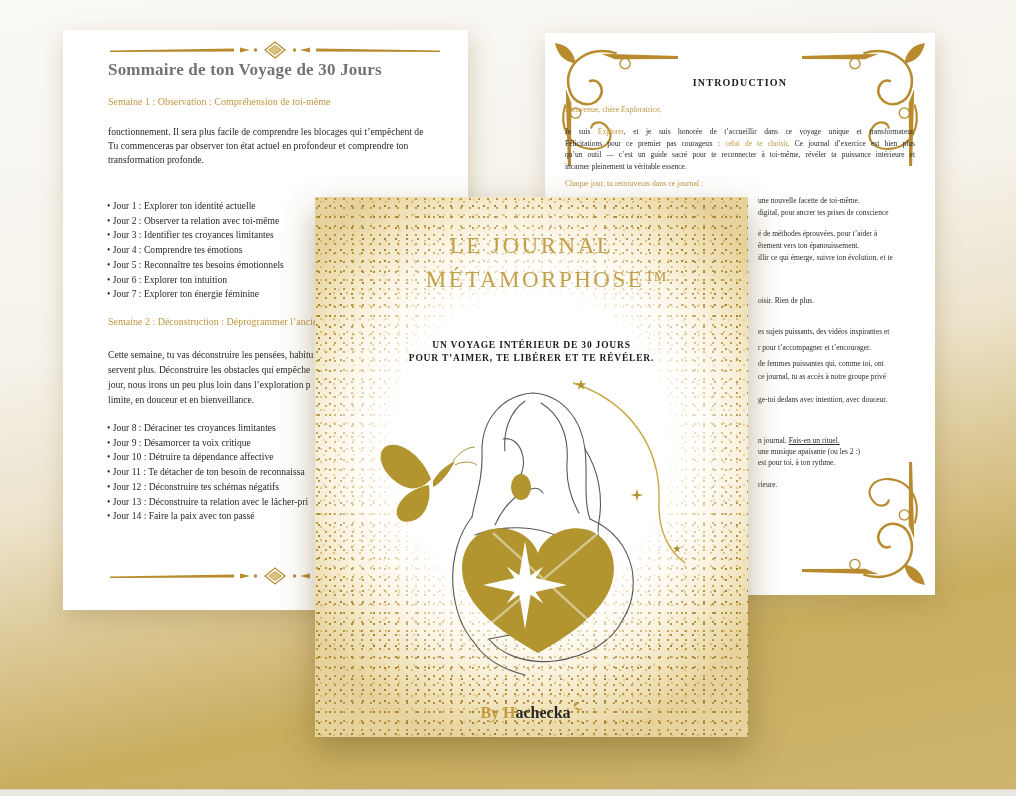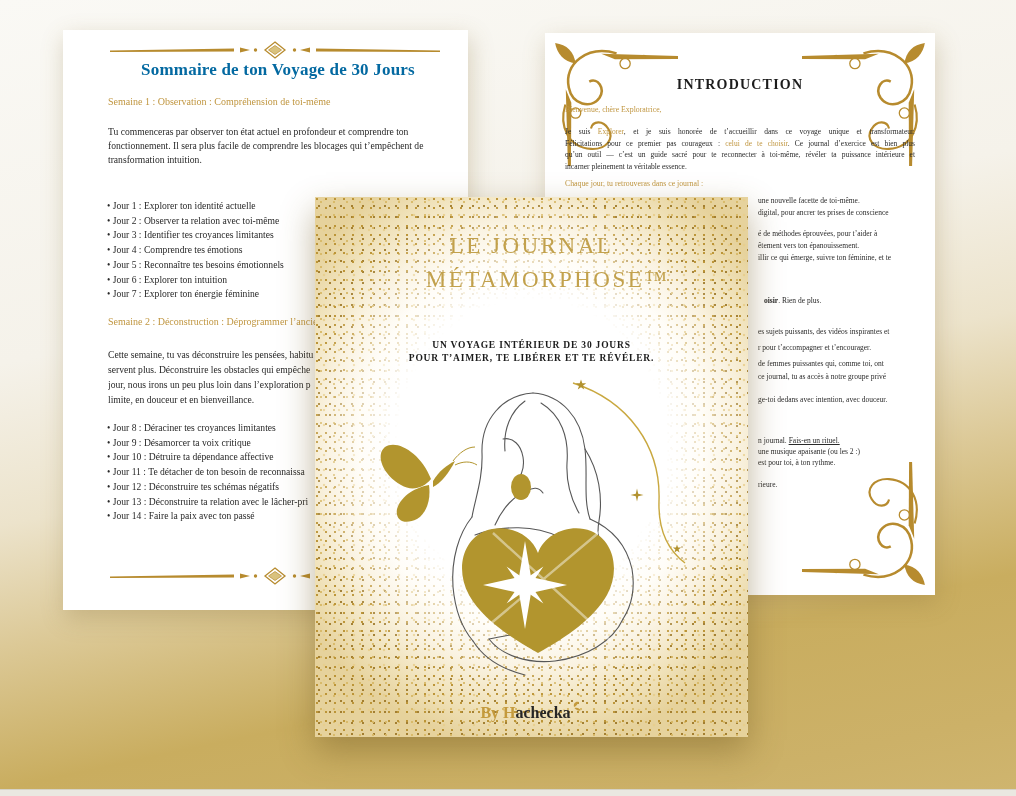--- a/index.html
+++ b/index.html
@@ -7,38 +7,38 @@
     position:relative;width:1016px;height:796px;overflow:hidden;
     font-family:"Liberation Serif","DejaVu Serif",serif;
     background:linear-gradient(168deg,#faf9f5 0%,#f5f2ea 36%,#ece3cb 52%,#dcc997 64%,#c9ad5f 78%,#ccb168 92%,#cfb56f 100%);
   }
   .floor{position:absolute;left:0;right:0;bottom:0;height:6px;background:#eae8e1;border-top:1px solid #d6d2c6;}
   .page{position:absolute;background:#ffffff;}
   
   .left-page{left:63px;top:30px;width:405px;height:580px;box-shadow:2px 8px 22px rgba(140,115,60,.30);}
   .lp-divider{position:absolute;left:47px;width:330px;height:20px;}
   .lp-divider.top{top:10px;} .lp-divider.bottom{top:536px;}
-  .lp-title{position:absolute;top:30px;left:45px;right:20px;text-align:center;font-size:17px;font-weight:bold;color:#0369a1;letter-spacing:.2px;}
+  .lp-title{position:absolute;top:30px;left:45px;right:20px;text-align:left;font-size:17px;font-weight:bold;color:#737373;letter-spacing:.2px;}
   .lp-head{position:absolute;left:45px;right:14px;font-size:10px;color:#c09640;white-space:nowrap;overflow:hidden;}
   .lp-para{position:absolute;left:45px;right:10px;font-size:9.6px;line-height:13.8px;color:#282828;}
   .lp-para div{white-space:nowrap;overflow:hidden;}
   .lp-days{position:absolute;left:44px;right:6px;font-size:9.6px;line-height:14.7px;color:#282828;}
   .lp-days div{white-space:nowrap;overflow:hidden;}
   
   .right-page{left:545px;top:33px;width:390px;height:562px;box-shadow:2px 8px 22px rgba(140,115,60,.28);}
   .corner{position:absolute;width:128px;height:128px;}
   .corner.tl{top:5px;left:5px;} .corner.tr{top:5px;right:5px;transform:scaleX(-1);}
   .corner.bl{bottom:5px;left:5px;transform:scaleY(-1);} .corner.br{bottom:5px;right:5px;transform:scale(-1,-1);}
-  .rp-title{position:absolute;top:44px;left:0;right:0;text-align:center;font-size:14px;font-weight:bold;letter-spacing:1.2px;color:#1c1c1c;}
+  .rp-title{position:absolute;top:44px;left:0;right:0;text-align:center;font-size:10px;font-weight:bold;letter-spacing:1.2px;color:#1c1c1c;}
   .rp-gold{position:absolute;left:20px;right:20px;font-size:7.8px;color:#c09640;}
   .rp-para{position:absolute;top:93px;left:20px;right:20px;font-size:7.5px;line-height:11.5px;color:#2a2a2a;}
   .rp-para .j{text-align:justify;text-align-last:justify;}
   .rp-frag{position:absolute;left:213px;height:11px;font-size:7.5px;color:#2a2a2a;white-space:nowrap;}
   .goldtxt{color:#c09640;}
-  .bold{font-weight:bold;margin-left:6px;} .und{text-decoration:underline;}
+  .bold{font-weight:normal;} .und{text-decoration:underline;}
   
   .cover-page{left:315px;top:197px;width:433px;height:540px;z-index:5;box-shadow:0 14px 32px rgba(115,90,35,.45);
     background:radial-gradient(ellipse 64% 56% at 50% 46%,#ffffff 52%,#fffdf8 62%,#faf3e2 74%,#f0e2ba 88%,#e6d29c 100%);}
   .cover-page::before{content:"";position:absolute;inset:0;pointer-events:none;
     background-image:
       radial-gradient(circle at 2px 2px,rgba(185,145,50,.95) .9px,transparent 1.3px),
       radial-gradient(circle at 6px 5px,rgba(214,183,101,.9) 1px,transparent 1.5px),
       radial-gradient(circle at 4px 9px,rgba(150,112,30,.85) .8px,transparent 1.2px),
       radial-gradient(circle at 9px 3px,rgba(232,206,140,.9) 1.1px,transparent 1.6px);
     background-size:9px 9px,13px 13px,11px 11px,15px 15px;
@@ -70,23 +70,23 @@
         <polygon points="330,10.6 206,8.4 206,11.6 330,12.1"></polygon>
       </g>
       <path d="M165,2 L175,10 L165,18 L155,10 Z" fill="#ffffff" stroke="#b78b2e" stroke-width="1.3"></path>
       <path d="M165,5.5 L171.5,10 L165,14.5 L158.5,10 Z" fill="#d9c27e" stroke="#b78b2e" stroke-width=".7"></path>
     </svg>
 
     <div class="lp-title">Sommaire de ton Voyage de 30 Jours</div>
 
     <div class="lp-head" style="top:66px;">Semaine 1 : Observation : Compréhension de toi-même</div>
     <div class="lp-para" id="lp-para1" style="top:95px;">
+        <div>fonctionnement. Il sera plus facile de comprendre les blocages qui t’empêchent de</div>
         <div>Tu commenceras par observer ton état actuel en profondeur et comprendre ton</div>
-        <div>fonctionnement. Il sera plus facile de comprendre les blocages qui t’empêchent de</div>
-        <div>transformation intuition.</div>
+        <div>transformation profonde.</div>
       </div>
     <div class="lp-days" id="week1-days" style="top:169px;">
         <div>• Jour 1 : Explorer ton identité actuelle</div>
         <div>• Jour 2 : Observer ta relation avec toi-même</div>
         <div>• Jour 3 : Identifier tes croyances limitantes</div>
         <div>• Jour 4 : Comprendre tes émotions</div>
         <div>• Jour 5 : Reconnaître tes besoins émotionnels</div>
         <div>• Jour 6 : Explorer ton intuition</div>
         <div>• Jour 7 : Explorer ton énergie féminine</div>
       </div>
@@ -191,21 +191,21 @@
         <div class="j"><span>Félicitations pour ce premier pas courageux : </span><span class="goldtxt">celui de te choisir</span><span>. Ce journal d’exercice est bien plus</span></div>
         <div class="j"><span>qu’un outil — c’est un guide sacré pour te reconnecter à toi-même, révéler ta puissance intérieure et</span></div>
         <div><span>incarner pleinement ta véritable essence.</span></div>
       </div>
     <div class="rp-gold" style="top:146px;">Chaque jour, tu retrouveras dans ce journal :</div>
     <div id="rp-fragments">
         <div class="rp-frag" style="top: 163px;"><span>une nouvelle facette de toi-même.</span></div>
         <div class="rp-frag" style="top: 175px;"><span>digital, pour ancrer tes prises de conscience</span></div>
         <div class="rp-frag" style="top: 196px;"><span>é de méthodes éprouvées, pour t’aider à</span></div>
         <div class="rp-frag" style="top: 208px;"><span>êtement vers ton épanouissement.</span></div>
-        <div class="rp-frag" style="top: 220px;"><span>illir ce qui émerge, suivre ton féminine, et te</span></div>
+        <div class="rp-frag" style="top: 220px;"><span>illir ce qui émerge, suivre ton évolution, et te</span></div>
         <div class="rp-frag" style="top: 263px;"><span class="bold">oisir</span><span>. Rien de plus.</span></div>
         <div class="rp-frag" style="top: 294px;"><span>es sujets puissants, des vidéos inspirantes et</span></div>
         <div class="rp-frag" style="top: 310px;"><span>r pour t’accompagner et t’encourager.</span></div>
         <div class="rp-frag" style="top: 326px;"><span>de femmes puissantes qui, comme toi, ont</span></div>
         <div class="rp-frag" style="top: 339px;"><span>ce journal, tu as accès à notre groupe privé</span></div>
         <div class="rp-frag" style="top: 362px;"><span>ge-toi dedans avec intention, avec douceur.</span></div>
         <div class="rp-frag" style="top: 403px;"><span>n journal. </span><span class="und">Fais-en un rituel.</span></div>
         <div class="rp-frag" style="top: 414px;"><span>une musique apaisante (ou les 2 :)</span></div>
         <div class="rp-frag" style="top: 425px;"><span>est pour toi, à ton rythme.</span></div>
         <div class="rp-frag" style="top: 447px;"><span>rieure.</span></div>

